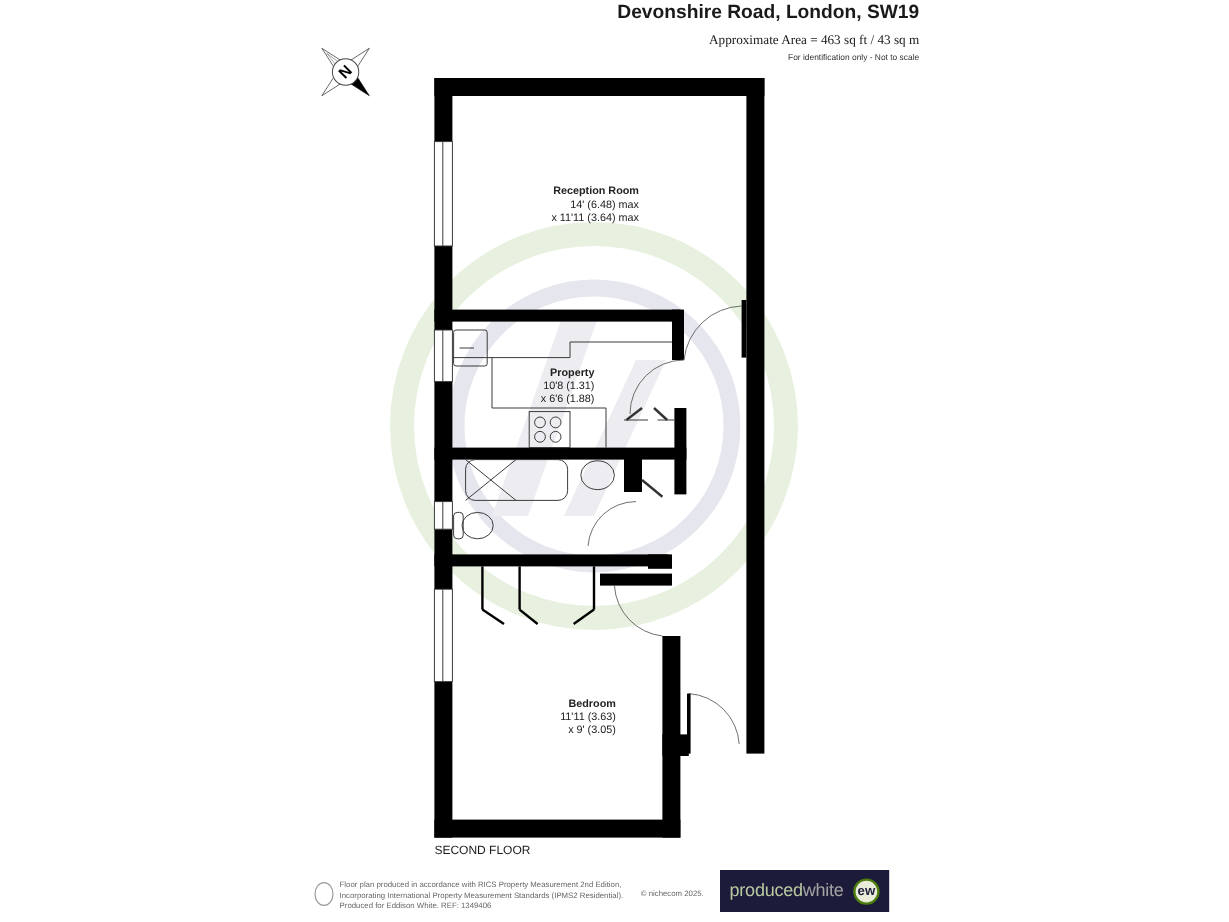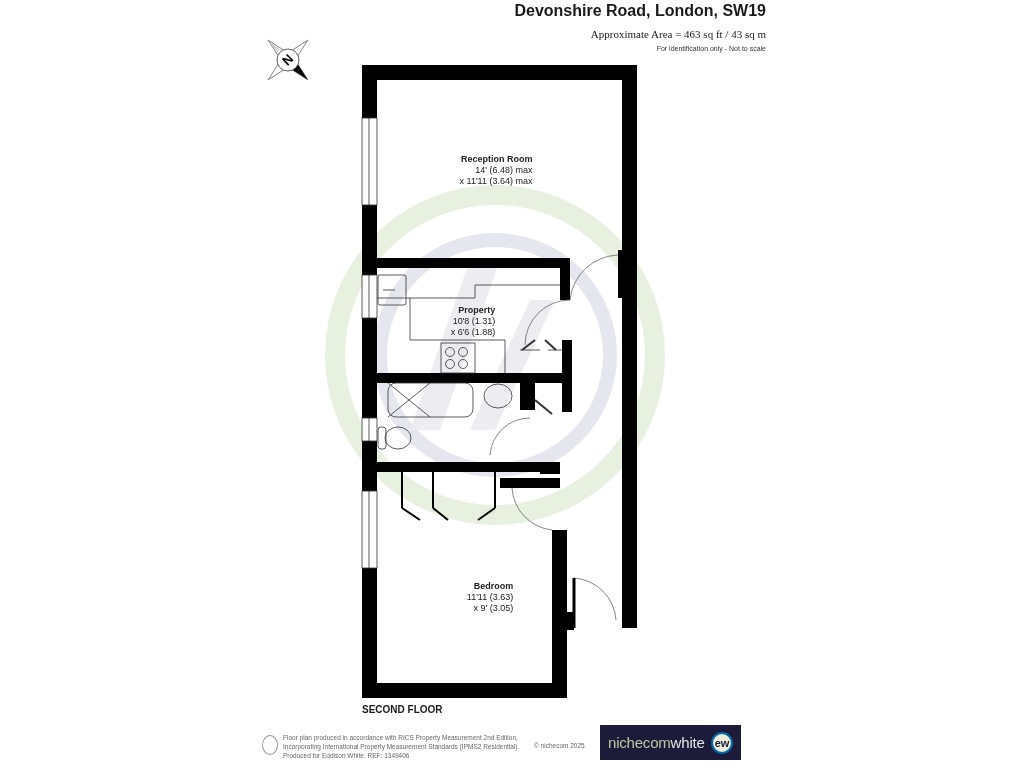--- a/index.html
+++ b/index.html
@@ -4,28 +4,28 @@
 <style>
   html, body { margin:0; padding:0; background:#ffffff; }
   body { width:1024px; height:768px; position:relative; overflow:hidden; font-family:"Liberation Sans", sans-serif; color:#1a1a1a; }
   .abs { position:absolute; }
   .title { right:258px; top:2px; font-size:16px; font-weight:bold; color:#1a1a1a; white-space:nowrap; }
   .area { right:258px; top:28px; font-size:11px; color:#1a1a1a; white-space:nowrap;font-family:Liberation Serif, serif; }
   .note { right:258px; top:45px; font-size:7px; color:#333; white-space:nowrap; }
   .plan { left:0; top:0; width:1024px; height:768px; }
   .room-label { position:absolute; text-align:right; font-size:9px; line-height:11px; color:#222; transform:translateX(-50%); white-space:nowrap; }
   .room-label .rname { font-weight:bold; }
-  .floor-label { left:362px; top:704px; font-size:10px; font-weight:bold; color:#1a1a1a; }
+  .floor-label { left:362px; top:704px; font-size:10px; font-weight:normal; color:#1a1a1a; }
   .footer-icon { left:262px; top:735px; width:14px; height:18px; border:1px solid #999; border-radius:50%; }
   .footer-text { left:283px; top:733px; font-size:6.5px; line-height:9px; color:#666; white-space:nowrap; }
   .copyright { left:534px; top:742px; font-size:6.5px; color:#666; white-space:nowrap; }
   .logo { left:600px; top:725px; width:141px; height:35px; background:#1c1c3a; display:flex; align-items:center; justify-content:space-between; padding:0 8px; box-sizing:border-box; }
   .logo-text { font-size:15px; color:#b9c9a0; letter-spacing:-0.2px; }
-  .logo-text b { color:#e5e5e5; font-weight:normal; }
-  .logo-badge { width:22px; height:22px; border-radius:50%; background:#e8ecd8; border:2px solid #0369a1; box-sizing:border-box; display:flex; align-items:center; justify-content:center; font-size:11px; color:#1c1c3a; font-weight:bold; }
+  .logo-text b { color:#a3a3a3; font-weight:normal; }
+  .logo-badge { width:22px; height:22px; border-radius:50%; background:#e8ecd8; border:2px solid #4d7c0f; box-sizing:border-box; display:flex; align-items:center; justify-content:center; font-size:11px; color:#1c1c3a; font-weight:bold; }
 </style>
 </head>
 <body>
 
 <div class="abs title">Devonshire Road, London, SW19</div>
 <div class="abs area">Approximate Area = 463 sq ft / 43 sq m</div>
 <div class="abs note">For identification only - Not to scale</div>
 
 <svg class="abs plan" viewBox="0 0 1024 768" width="1024" height="768">
 
@@ -150,15 +150,15 @@
 
 <div class="abs footer-icon"></div>
 <div class="abs footer-text">
   <div>Floor plan produced in accordance with RICS Property Measurement 2nd Edition,</div>
   <div>Incorporating International Property Measurement Standards (IPMS2 Residential).</div>
   <div>Produced for Eddison White.   REF:  1349406</div>
 </div>
 <div class="abs copyright">© nichecom 2025.</div>
 
 <div class="abs logo">
-  <span class="logo-text"><span>nichecom</span><b>white</b></span>
+  <span class="logo-text"><span>produced</span><b>white</b></span>
   <span class="logo-badge">ew</span>
 </div>
 
 </body></html>

